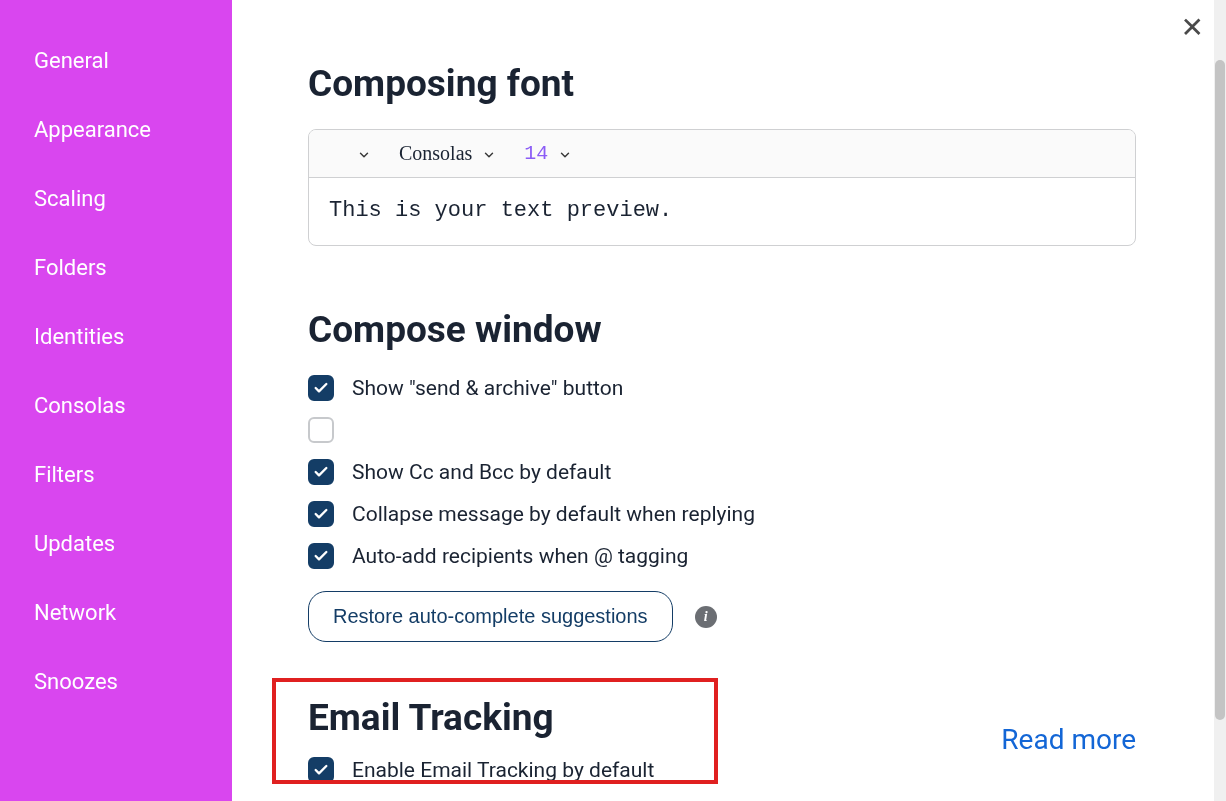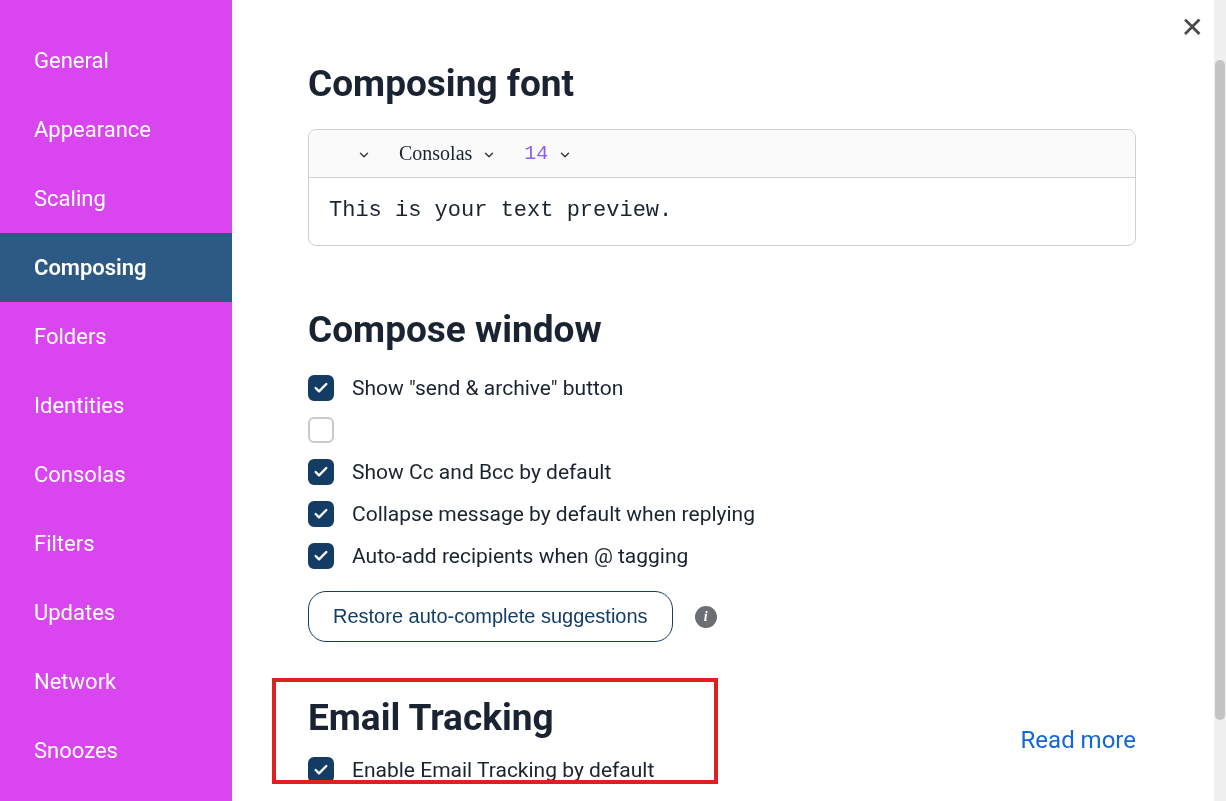--- a/index.html
+++ b/index.html
@@ -161,21 +161,21 @@
   pointer-events: none;
 }
 .tracking-row {
   display: flex;
   align-items: center;
   justify-content: space-between;
   margin-top: 36px;
 }
 .readmore {
   color: #1366d6;
-  font-size: 24px;
+  font-size: 28px;
   cursor: pointer;
 }
 .scrollbar-fake {
   position: absolute;
   right: 0;
   top: 0;
   width: 12px;
   height: 801px;
   background: #f0f0f0;
 }
@@ -190,21 +190,20 @@
 }
 </style>
 </head>
 <body>
 
 <div class="app">
   <div class="sidebar">
     <div class="item">General</div>
     <div class="item">Appearance</div>
     <div class="item">Scaling</div>
-    <div class="item active">Composing</div>
     <div class="item">Folders</div>
     <div class="item">Identities</div>
     <div class="item">Consolas</div>
     <div class="item">Filters</div>
     <div class="item">Updates</div>
     <div class="item">Network</div>
     <div class="item">Snoozes</div>
   </div>
 
   <div class="main">

